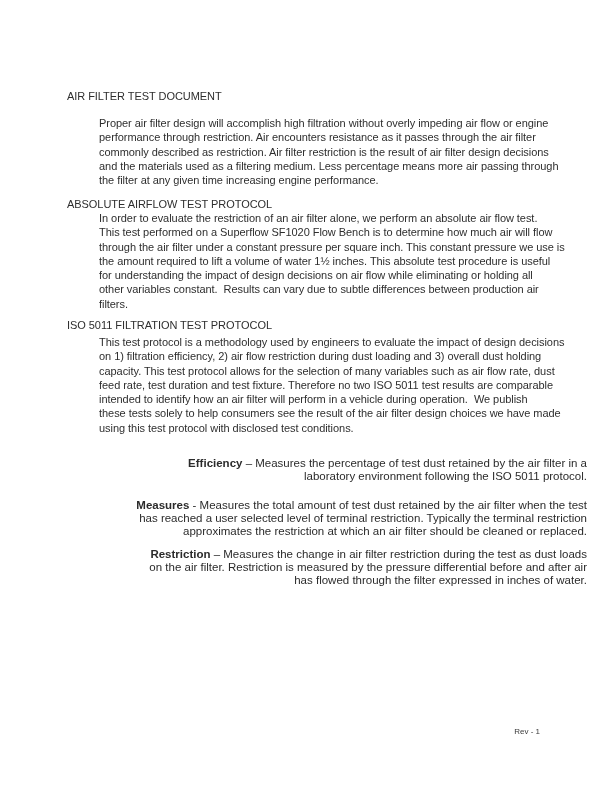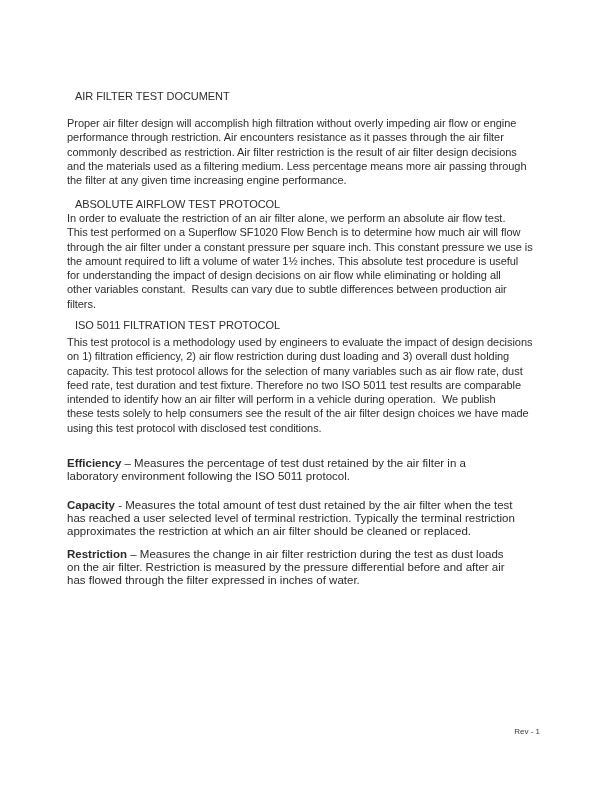--- a/index.html
+++ b/index.html
@@ -20,27 +20,28 @@
     left: 67px;
     width: 520px;
   }
   
   .doc-top {
     font-size: 11px;
     line-height: 14.3px;
     letter-spacing: -0.05px;
     color: #2e2e2e;
   }
-  .doc-top .line, .doc-top.line { white-space: pre; }
-  .heading { white-space: pre; margin-left: 8px; }
+  .doc-top .line, .doc-top.line { white-space: pre; margin-left: 32px; }
+  .heading { white-space: pre; }
   
   .doc-def {
     font-size: 11.5px;
     line-height: 13px;
     color: #2b2b2b;
+    text-align: right;
   }
   .doc-def .line { white-space: pre; }
   .term { font-weight: bold; }
   .footer {
     position: absolute;
     right: 72px;
     top: 727px;
     font-size: 8px;
     line-height: 10px;
     color: #3a3a3a;
@@ -86,21 +87,21 @@
     </div>
 
   <div class="block doc-def" style="top:457px">
     <div class="line"><span class="term">Efficiency</span><span> – Measures the percentage of test dust retained by the air filter in a</span></div>
     <div>
         <div class="line">laboratory environment following the ISO 5011 protocol.</div>
       </div>
   </div>
 
   <div class="block doc-def" style="top:499px">
-    <div class="line"><span class="term">Capacity</span><span> - Measures the total amount of test dust retained by the air filter when the test</span></div>
+    <div class="line"><span class="term">Measures</span><span> - Measures the total amount of test dust retained by the air filter when the test</span></div>
     <div>
         <div class="line">has reached a user selected level of terminal restriction. Typically the terminal restriction</div>
         <div class="line">approximates the restriction at which an air filter should be cleaned or replaced.</div>
       </div>
   </div>
 
   <div class="block doc-def" style="top:548px">
     <div class="line"><span class="term">Restriction</span><span> – Measures the change in air filter restriction during the test as dust loads</span></div>
     <div>
         <div class="line">on the air filter. Restriction is measured by the pressure differential before and after air</div>

